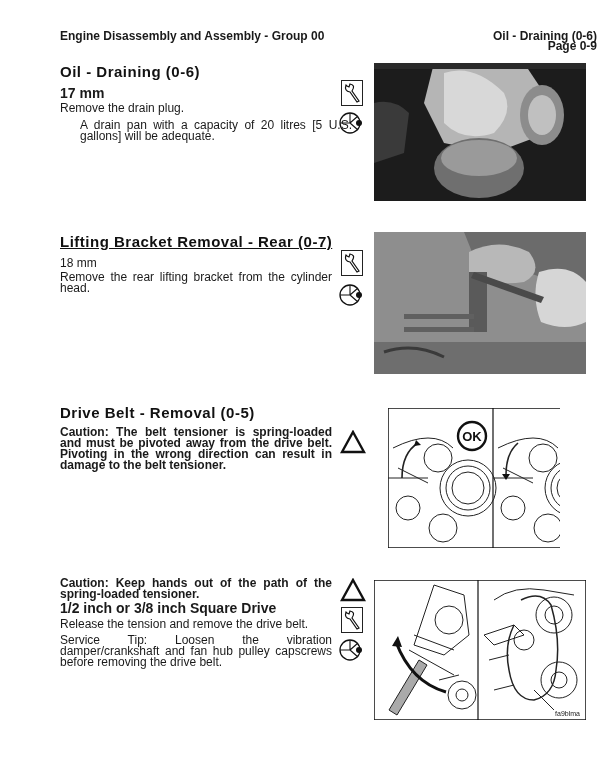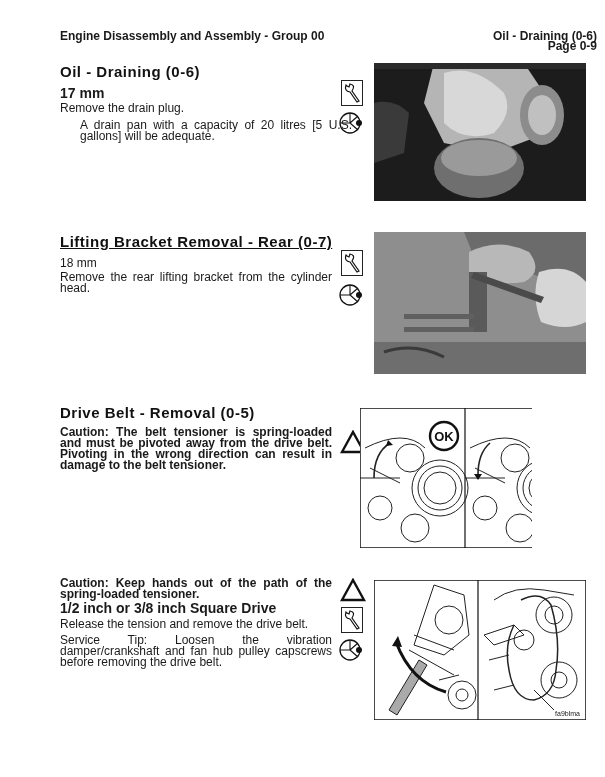--- a/index.html
+++ b/index.html
@@ -100,21 +100,21 @@
 
 <div class="section-title" style="top:404px;">Drive Belt - Removal (0-5)</div>
 <div class="txt bold" style="top:427px;">Caution: The belt tensioner is spring-loaded and must be pivoted away from the drive belt. Pivoting in the wrong direction can result in damage to the belt tensioner.</div>
 
 <div class="icon warn" style="left:340px;top:430px;">
   <svg width="26" height="24" viewBox="0 0 26 24">
       <path d="M13 2 L24 22 H2 Z" fill="none" stroke="#111" stroke-width="2.4" stroke-linejoin="miter"></path>
     </svg>
 </div>
 
-<div class="photo" style="left:360px;top:408px;width:172px;height:140px;">
+<div class="photo" style="left:388px;top:408px;width:172px;height:140px;">
   <svg width="212" height="140" viewBox="0 0 212 140">
     <rect width="212" height="140" fill="#fff" stroke="#111" stroke-width="1.5"></rect>
     <line x1="105" y1="0" x2="105" y2="140" stroke="#111" stroke-width="1.2"></line>
 
     <g fill="none" stroke="#222" stroke-width="1">
       <circle cx="80" cy="80" r="28"></circle>
         <circle cx="80" cy="80" r="22"></circle>
         <circle cx="80" cy="80" r="16"></circle>
       <circle cx="50" cy="50" r="14"></circle>
         <circle cx="20" cy="100" r="12"></circle>

